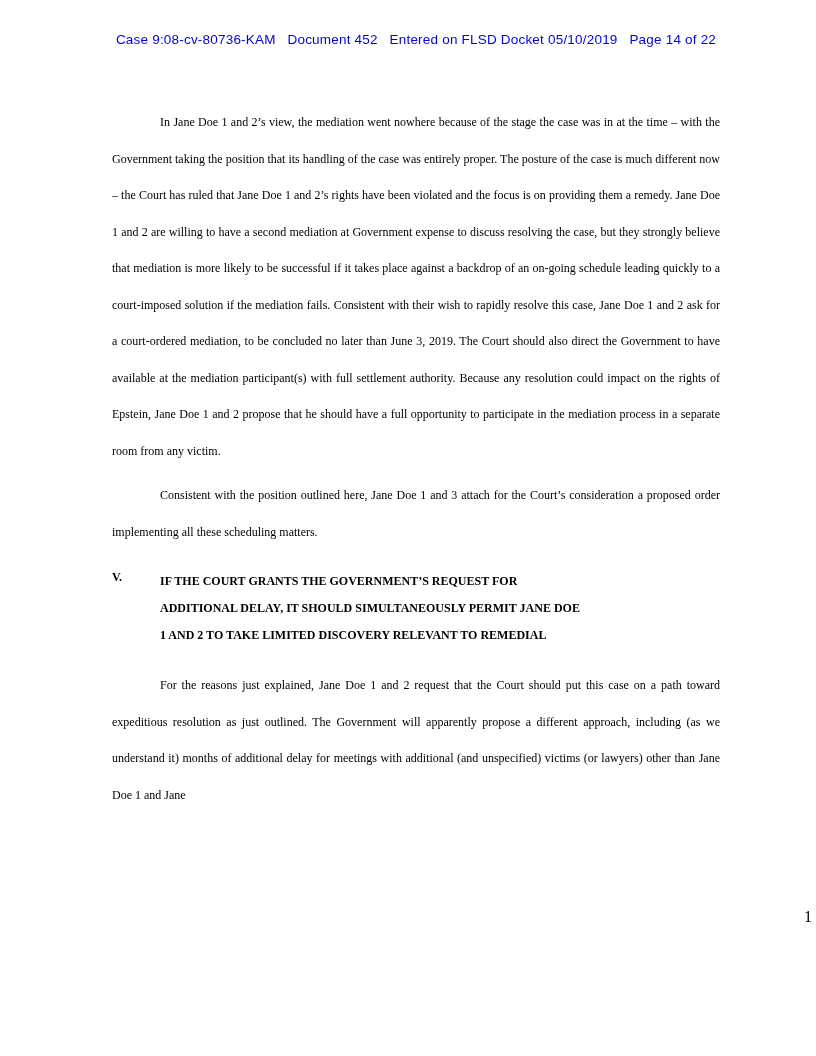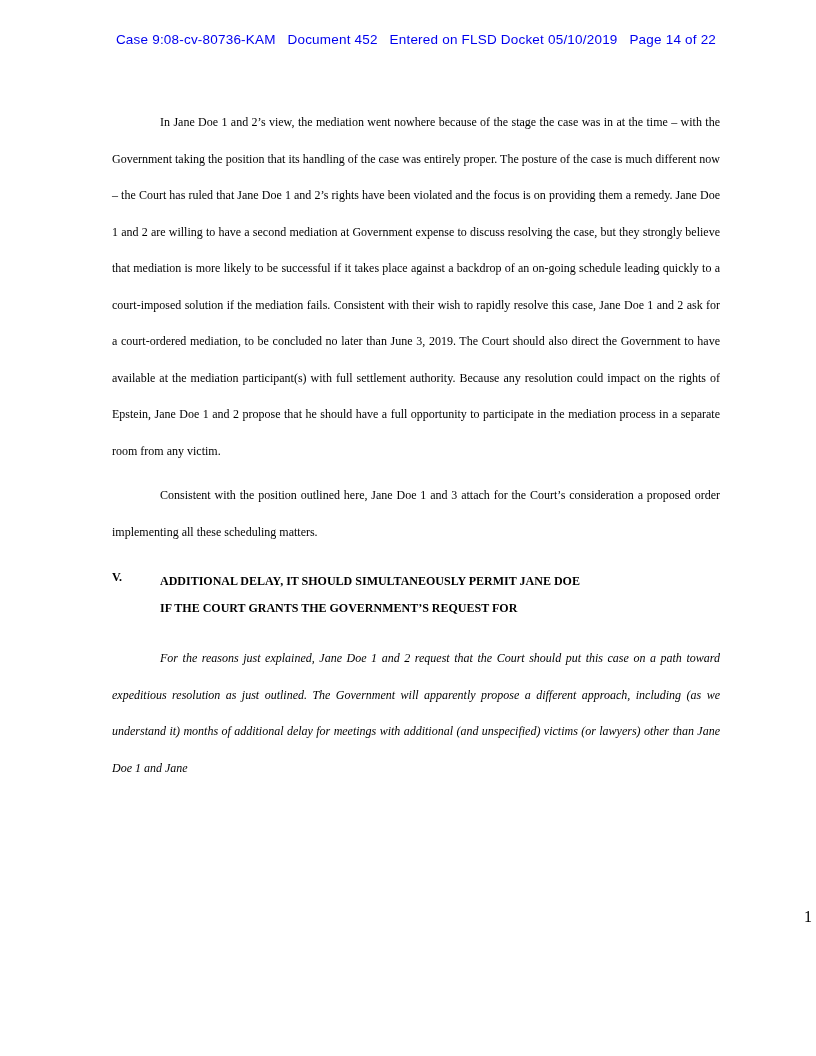--- a/index.html
+++ b/index.html
@@ -48,21 +48,20 @@
     text-align: left;
   }
   .heading-num {
     position: absolute;
     left: 0;
     top: 0;
     font-weight: bold;
   }
   .para-after-heading {
     margin-top: 10px;
-    font-style: italic;
   }
   .page-number {
     position: absolute;
     top: 896px;
     left: 0;
     width: 100%;
     text-align: right;
     font-size: 16px;
     font-family: "Liberation Serif", serif;
   }
@@ -75,22 +74,23 @@
   <div class="case-header">Case 9:08-cv-80736-KAM   Document 452   Entered on FLSD Docket 05/10/2019   Page 14 of 22</div>
 
   <div class="doc-body">
 
     <p class="para">In Jane Doe 1 and 2’s view, the mediation went nowhere because of the stage the case was in at the time – with the Government taking the position that its handling of the case was entirely proper.  The posture of the case is much different now – the Court has ruled that Jane Doe 1 and 2’s rights have been violated and the focus is on providing them a remedy.  Jane Doe 1 and 2 are willing to have a second mediation at Government expense to discuss resolving the case, but they strongly believe that mediation is more likely to be successful if it takes place against a backdrop of an on-going schedule leading quickly to a court-imposed solution if the mediation fails.  Consistent with their wish to rapidly resolve this case, Jane Doe 1 and 2 ask for a court-ordered mediation, to be concluded no later than June 3, 2019.  The Court should also direct the Government to have available at the mediation participant(s) with full settlement authority.  Because any resolution could impact on the rights of Epstein, Jane Doe 1 and 2 propose that he should have a full opportunity to participate in the mediation process in a separate room from any victim.</p>
 
     <p class="para">Consistent with the position outlined here, Jane Doe 1 and 3 attach for the Court’s consideration a proposed order implementing all these scheduling matters.</p>
 
     <div class="section-heading">
       <span class="heading-num">V.</span>
+      <div>IF THE COURT GRANTS THE GOVERNMENT’S REQUEST FOR</div>
       <div>ADDITIONAL DELAY, IT SHOULD SIMULTANEOUSLY PERMIT JANE DOE</div>
-      <div>IF THE COURT GRANTS THE GOVERNMENT’S REQUEST FOR</div>
+      <div>1 AND 2 TO TAKE LIMITED DISCOVERY RELEVANT TO REMEDIAL</div>
     </div>
 
     <p class="para para-after-heading">For the reasons just explained, Jane Doe 1 and 2 request that the Court should put this case on a path toward expeditious resolution as just outlined.  The Government will apparently propose a different approach, including (as we understand it) months of additional delay for meetings with additional (and unspecified) victims (or lawyers) other than Jane Doe 1 and Jane</p>
 
   </div>
 
   <div class="page-number">14</div>
 
 </div>
 

